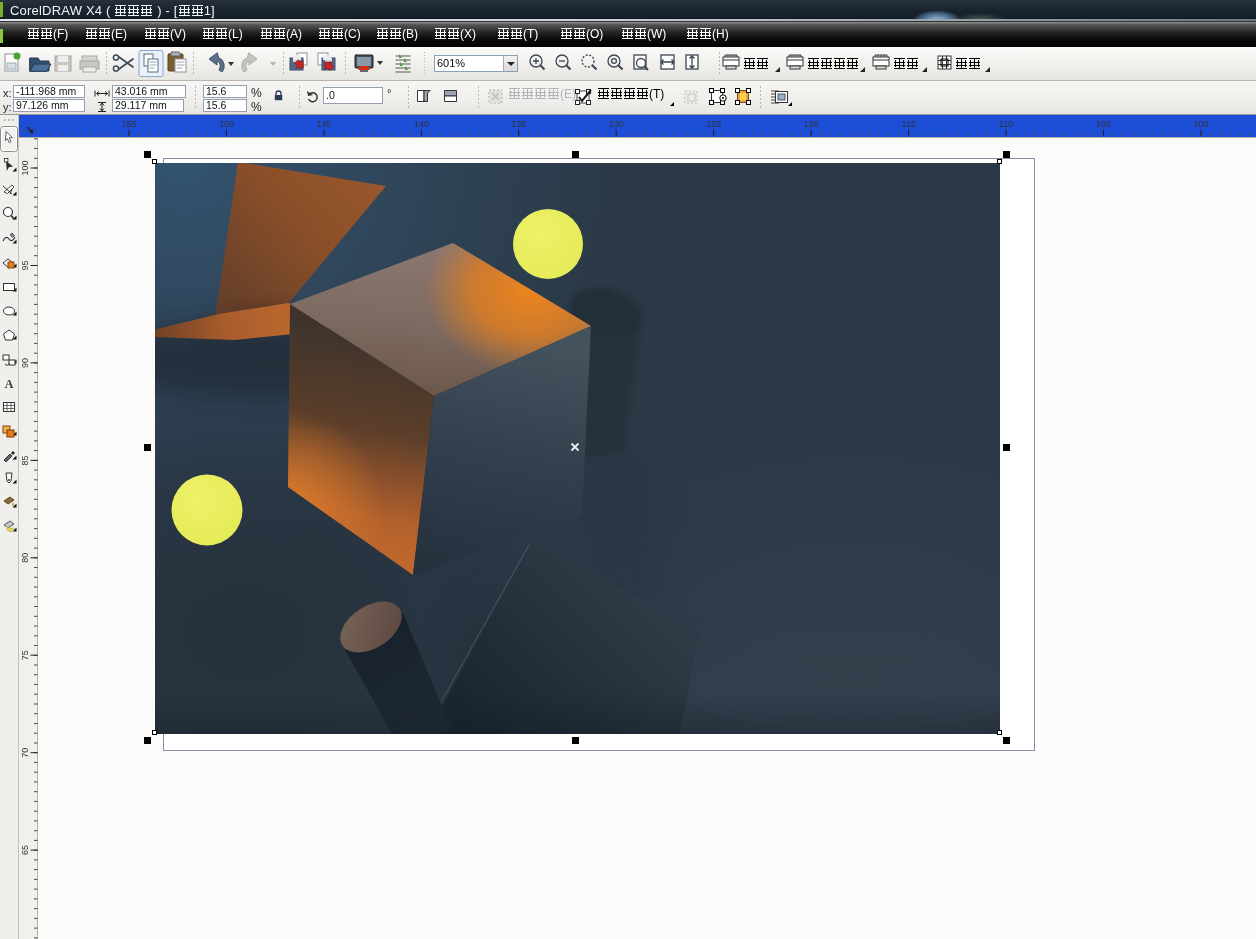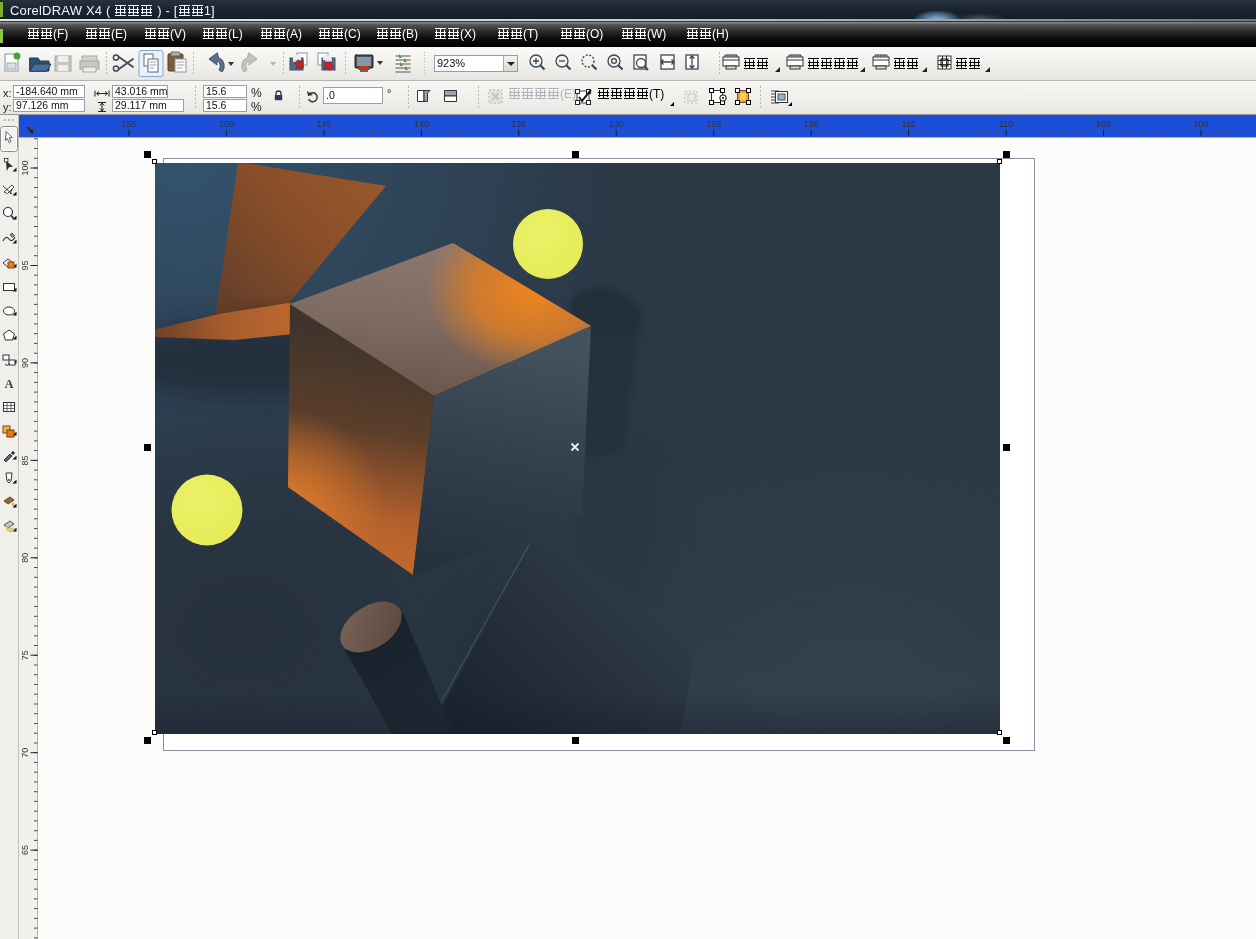--- a/index.html
+++ b/index.html
@@ -165,39 +165,39 @@
         <path d="M922 25 l5 0 l0 -5 z"></path>
         <path d="M985 25 l5 0 l0 -5 z"></path>
 </g>
 </svg>
 <div class="vsep" style="left:106px"></div>
 <div class="vsep" style="left:193px"></div>
 <div class="vsep" style="left:283px"></div>
 <div class="vsep" style="left:345px"></div>
 <div class="vsep" style="left:424px;background:repeating-linear-gradient(180deg,#b9b6b2 0 1px,transparent 1px 3px)"></div>
 <div class="vsep" style="left:719px"></div>
-<div class="field" style="left:434px;top:8px;width:84px;height:17px;border-color:#8ba0b8;font-size:11px;line-height:15px">923%</div>
+<div class="field" style="left:434px;top:8px;width:84px;height:17px;border-color:#8ba0b8;font-size:11px;line-height:15px">601%</div>
 <div class="abs" style="left:503px;top:9px;width:14px;height:15px;background:linear-gradient(#f4f3f1,#dcdad6);border-left:1px solid #aab">
 <div class="abs" style="left:3px;top:6px;width:0;height:0;border-left:4px solid transparent;border-right:4px solid transparent;border-top:4px solid #222"></div>
     </div>
 <span class="abs" style="left:743px;top:10px;font-size:12px;color:#000"><i class="cj"></i><i class="cj"></i></span>
 <span class="abs" style="left:807px;top:10px;font-size:12px;color:#000"><i class="cj"></i><i class="cj"></i><i class="cj"></i><i class="cj"></i></span>
 <span class="abs" style="left:893px;top:10px;font-size:12px;color:#000"><i class="cj"></i><i class="cj"></i></span>
 <span class="abs" style="left:955px;top:10px;font-size:12px;color:#000"><i class="cj"></i><i class="cj"></i></span>
 </div>
 <div class="abs" id="pb">
 <span class="lbl" style="left:3px;top:6px">x:</span>
-<div class="field" style="left:13px;top:4px;width:72px;height:13px">-184.640 mm</div>
+<div class="field" style="left:13px;top:4px;width:72px;height:13px">-111.968 mm</div>
 <span class="lbl" style="left:3px;top:20px">y:</span>
 <div class="field" style="left:13px;top:18px;width:72px;height:13px">97.126 mm</div>
 <svg class="abs" style="left:94px;top:5px" width="16" height="26" fill="none" stroke="#222">
 <path d="M1 4.5 v6 M15 4.5 v6 M3 7.5 h10 M5 5.5 l-2.5 2 l2.5 2 M11 5.5 l2.5 2 l-2.5 2"></path>
 <path d="M4 16.5 h8 M4 25.5 h8 M8 18 v6 M6 19.5 l2 -2.5 l2 2.5 M6 22.5 l2 2.5 l2 -2.5"></path>
 </svg>
-<div class="field" style="left:112px;top:4px;width:56px;height:13px">43.016 mm</div>
+<div class="field" style="left:112px;top:4px;width:74px;height:13px">43.016 mm</div>
 <div class="field" style="left:112px;top:18px;width:72px;height:13px">29.117 mm</div>
 <div class="vsep" style="left:195px"></div>
 <div class="field" style="left:203px;top:4px;width:44px;height:13px">15.6</div>
 <span class="lbl" style="left:251px;top:5px;font-size:12px">%</span>
 <div class="field" style="left:203px;top:18px;width:44px;height:13px">15.6</div>
 <span class="lbl" style="left:251px;top:19px;font-size:12px">%</span>
 <svg class="abs" style="left:273px;top:9px" width="11" height="11">
 <path d="M3 5 v-1.5 a2.5 2.5 0 0 1 5 0 v1.5" fill="none" stroke="#2a3a55" stroke-width="1.3"></path>
 <rect x="1.8" y="5" width="7.4" height="5.2" fill="#2a3a55"></rect>
 </svg>

